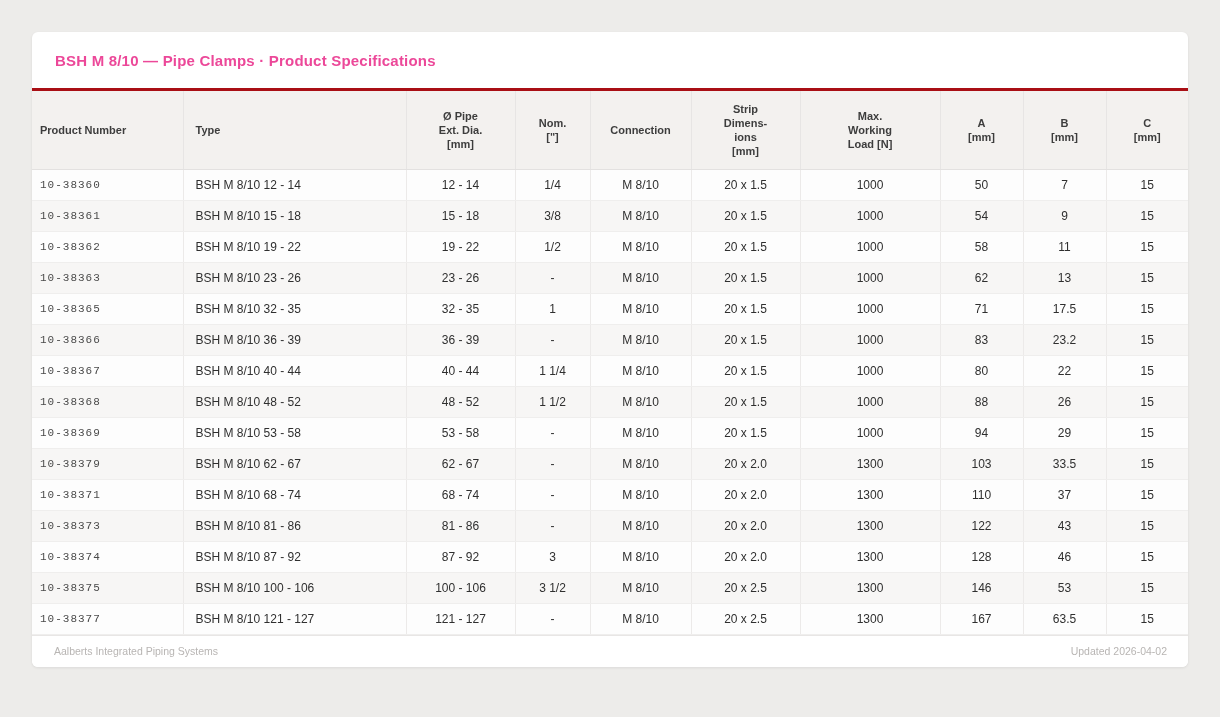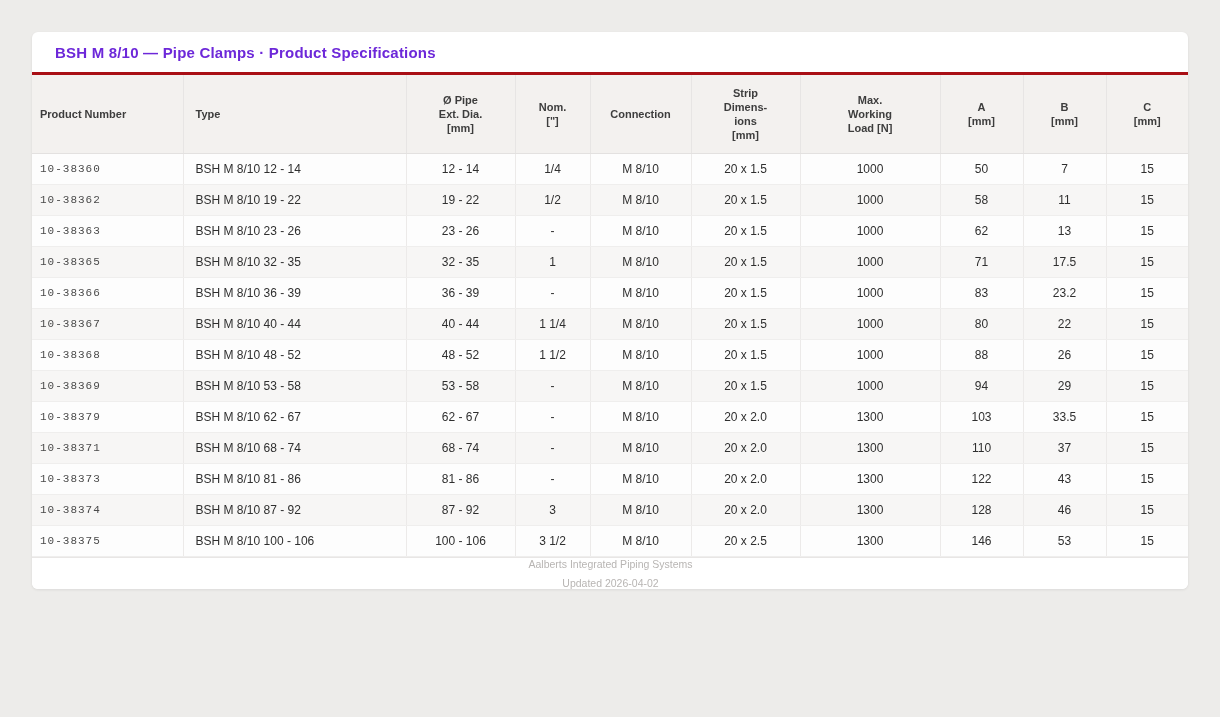--- a/index.html
+++ b/index.html
@@ -13,27 +13,27 @@
   .card {
     position:absolute;
     left:32px; top:32px;
     width:1156px;
     background:#ffffff;
     border-radius:6px;
     box-shadow:0 1px 3px rgba(0,0,0,0.08);
     overflow:hidden;
   }
   .card-title {
-    height:40px;
+    height:56px;
     display:flex;
     align-items:center;
     padding-left:23px;
     font-size:15px;
     font-weight:bold;
-    color:#6d28d9;
+    color:#ec4899;
     letter-spacing:0.2px;
   }
   .red-rule { height:3px; background:#a90f15; }
 
   table {
     width:100%;
     border-collapse:collapse;
     table-layout:fixed;
   }
   thead th {
@@ -70,21 +70,20 @@
     letter-spacing:1px;
   }
   .card-footer {
     height:32px;
     display:flex;
     align-items:center;
     justify-content:space-between;
     padding:0 21px 0 22px;
     border-top:1px solid #e8e6e5;
     background:#ffffff;
-    flex-direction:column;
   }
   .card-footer span {
     font-size:10.5px;
     color:#b8b5b3;
   }
 
   
   .watermark { position:absolute; pointer-events:none; z-index:5; }
 </style>
 </head>
@@ -139,20 +138,32 @@
           <td class="ac ">12 - 14</td>
           <td class="ac ">1/4</td>
           <td class="ac ">M 8/10</td>
           <td class="ac ">20 x 1.5</td>
           <td class="ac ">1000</td>
           <td class="ac ">50</td>
           <td class="ac ">7</td>
           <td class="ac ">15</td>
         </tr>
         <tr>
+          <td class="al pad-first mono">10-38361</td>
+          <td class="al pad-type">BSH M 8/10 15 - 18</td>
+          <td class="ac ">15 - 18</td>
+          <td class="ac ">3/8</td>
+          <td class="ac ">M 8/10</td>
+          <td class="ac ">20 x 1.5</td>
+          <td class="ac ">1000</td>
+          <td class="ac ">54</td>
+          <td class="ac ">9</td>
+          <td class="ac ">15</td>
+        </tr>
+        <tr>
           <td class="al pad-first mono">10-38362</td>
           <td class="al pad-type">BSH M 8/10 19 - 22</td>
           <td class="ac ">19 - 22</td>
           <td class="ac ">1/2</td>
           <td class="ac ">M 8/10</td>
           <td class="ac ">20 x 1.5</td>
           <td class="ac ">1000</td>
           <td class="ac ">58</td>
           <td class="ac ">11</td>
           <td class="ac ">15</td>
@@ -280,20 +291,32 @@
         <tr>
           <td class="al pad-first mono">10-38375</td>
           <td class="al pad-type">BSH M 8/10 100 - 106</td>
           <td class="ac ">100 - 106</td>
           <td class="ac ">3 1/2</td>
           <td class="ac ">M 8/10</td>
           <td class="ac ">20 x 2.5</td>
           <td class="ac ">1300</td>
           <td class="ac ">146</td>
           <td class="ac ">53</td>
+          <td class="ac ">15</td>
+        </tr>
+        <tr>
+          <td class="al pad-first mono">10-38377</td>
+          <td class="al pad-type">BSH M 8/10 121 - 127</td>
+          <td class="ac ">121 - 127</td>
+          <td class="ac ">-</td>
+          <td class="ac ">M 8/10</td>
+          <td class="ac ">20 x 2.5</td>
+          <td class="ac ">1300</td>
+          <td class="ac ">167</td>
+          <td class="ac ">63.5</td>
           <td class="ac ">15</td>
         </tr>
       </tbody>
   </table>
 
   <div class="card-footer">
     <span>Aalberts Integrated Piping Systems</span>
     <span>Updated 2026-04-02</span>
   </div>
 

